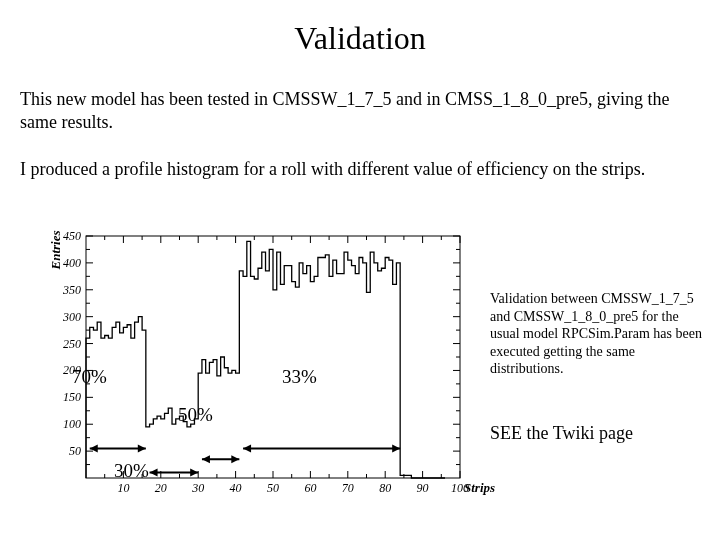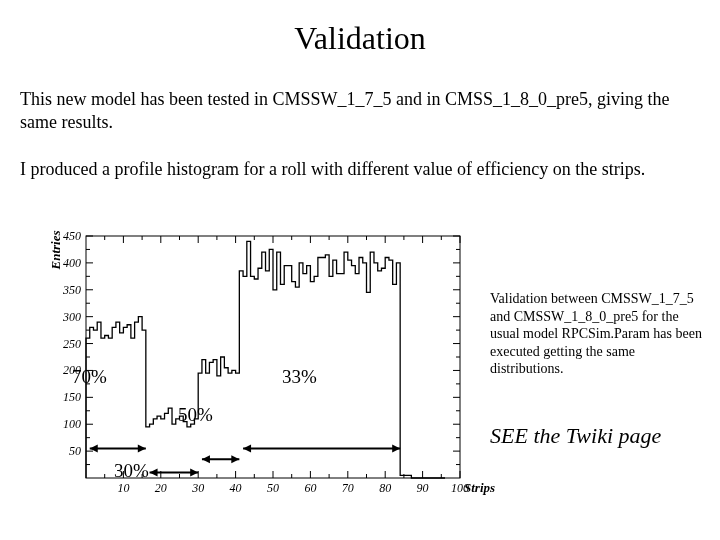--- a/index.html
+++ b/index.html
@@ -40,23 +40,22 @@
     width: 215px;
     font-size: 14px;
     line-height: 1.25;
     margin-top: 35px;
   }
   .caption2 {
     position: absolute;
     top: 422px;
     left: 490px;
     width: 215px;
-    font-size: 22px;
+    font-size: 18px;
     line-height: 1.25;
-    font-style: italic;
   }
   .chart-wrap {
     position: absolute;
     top: 228px;
     left: 40px;
     width: 430px;
     height: 280px;
   }
   .chart-wrap svg {
     width: 100%;

